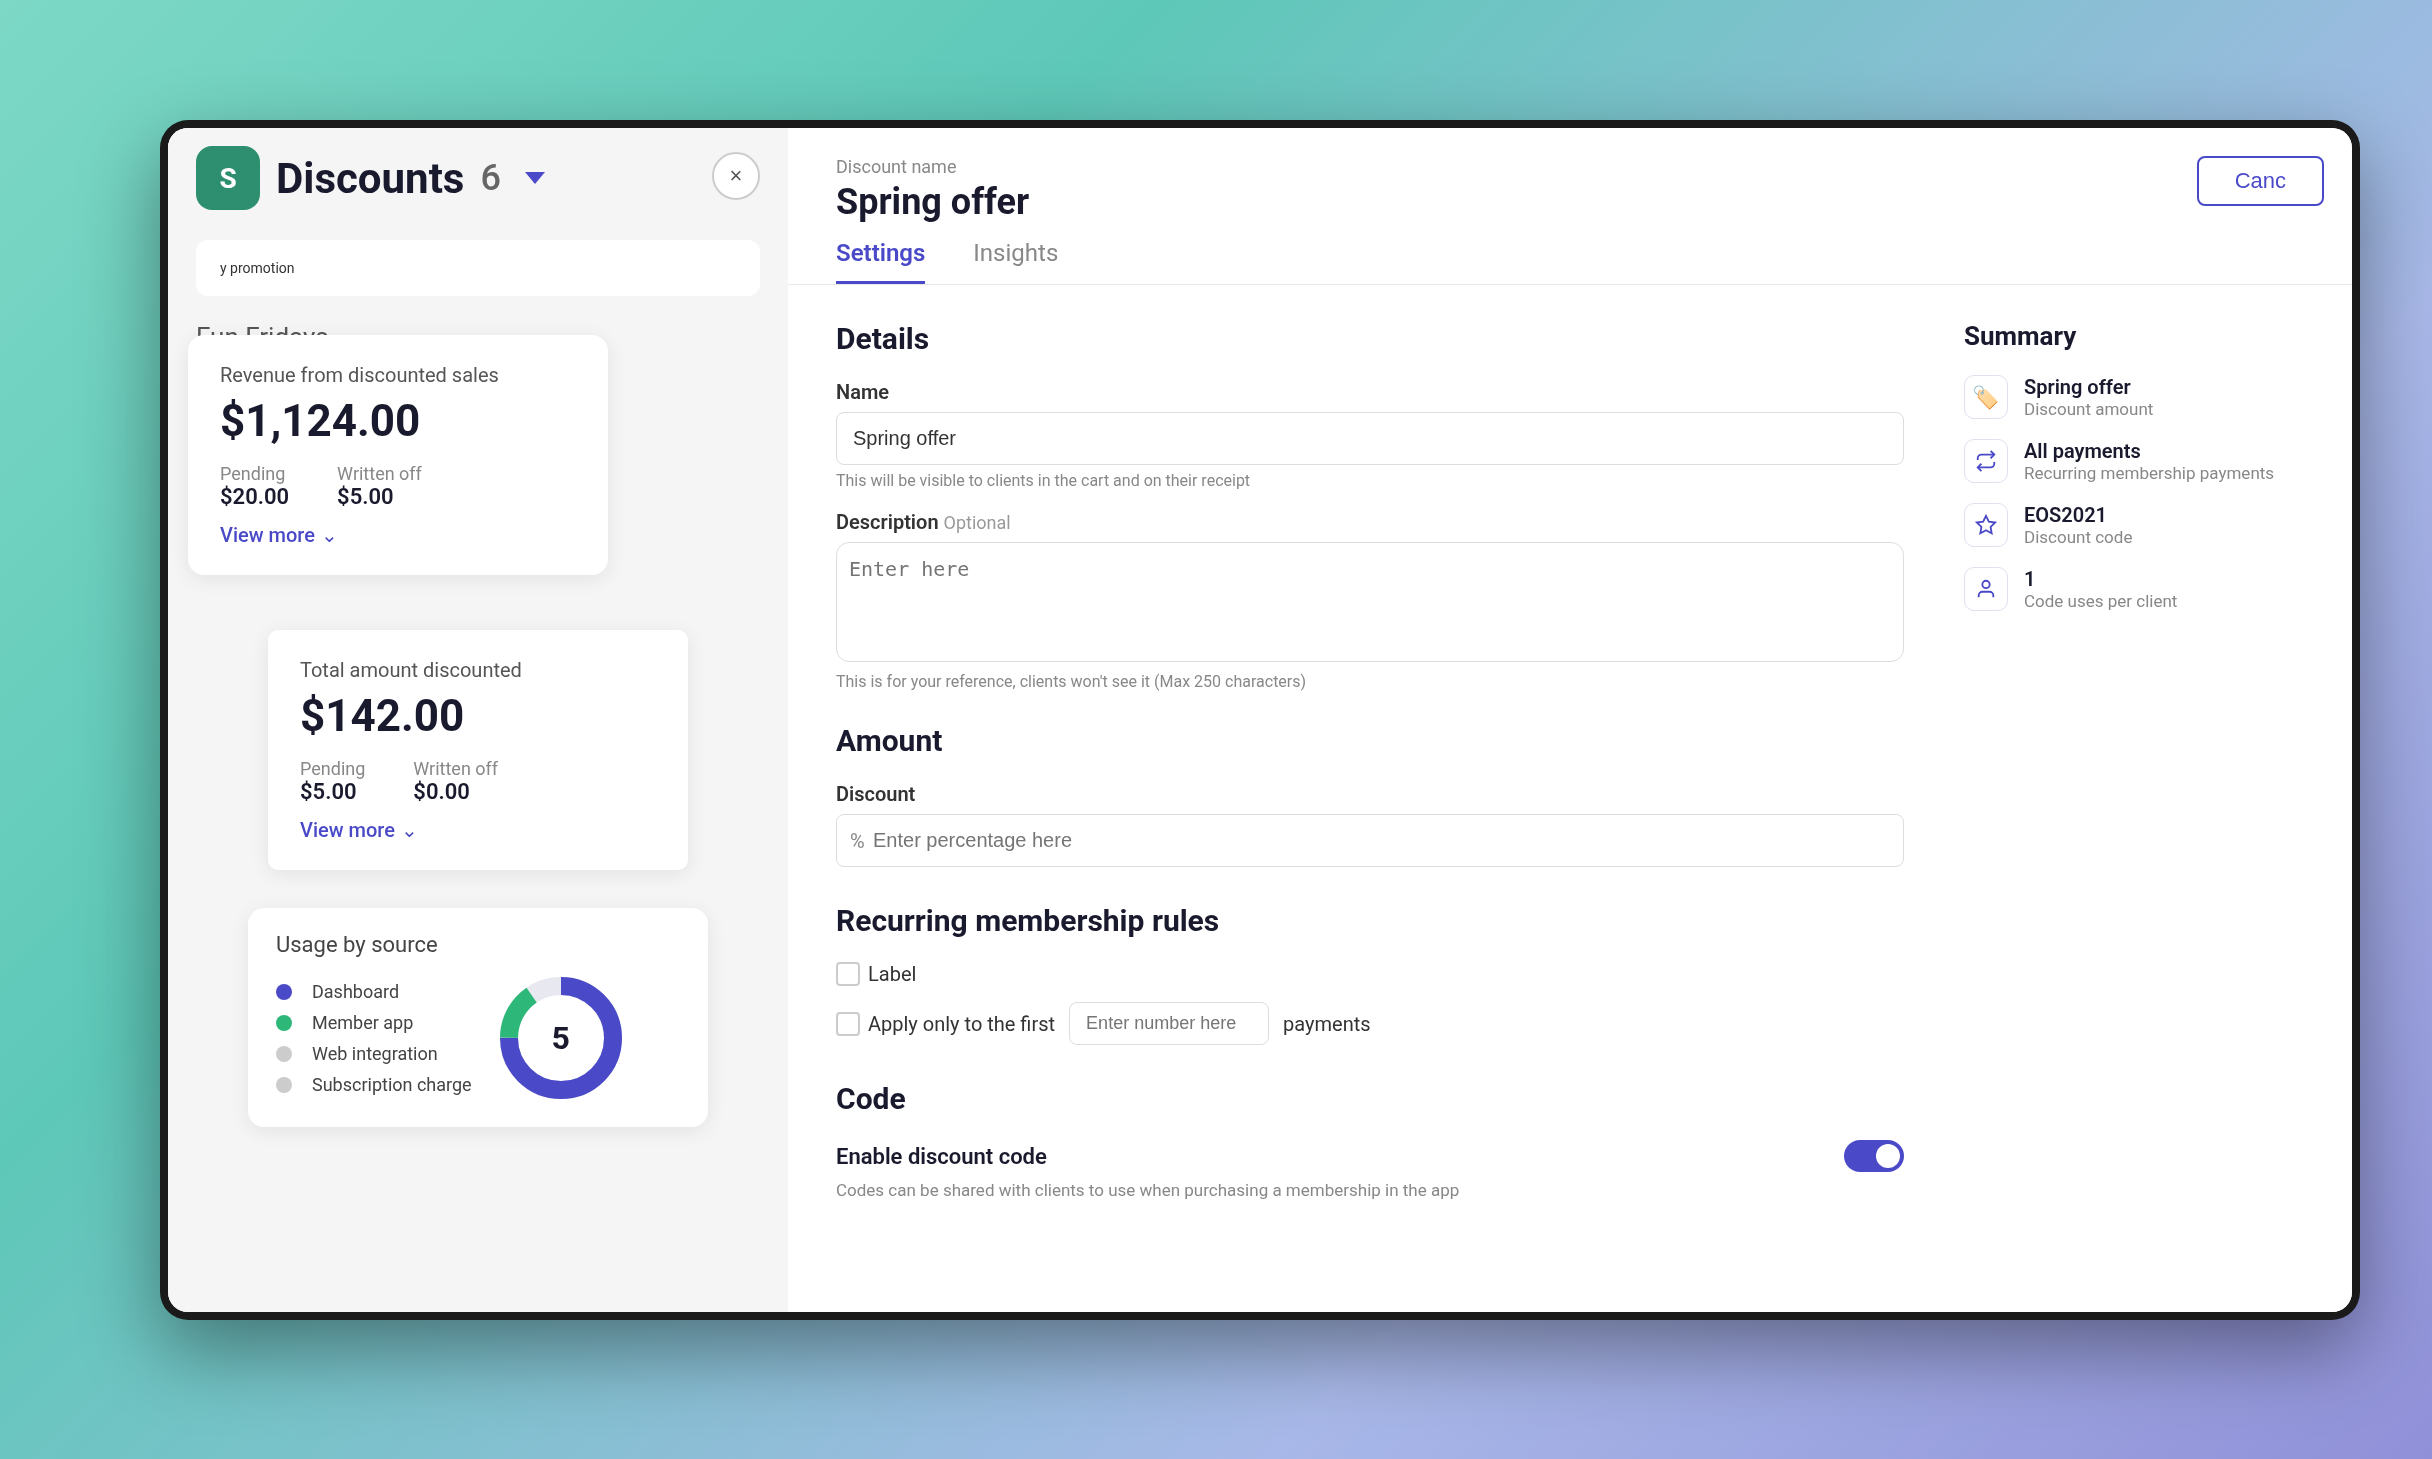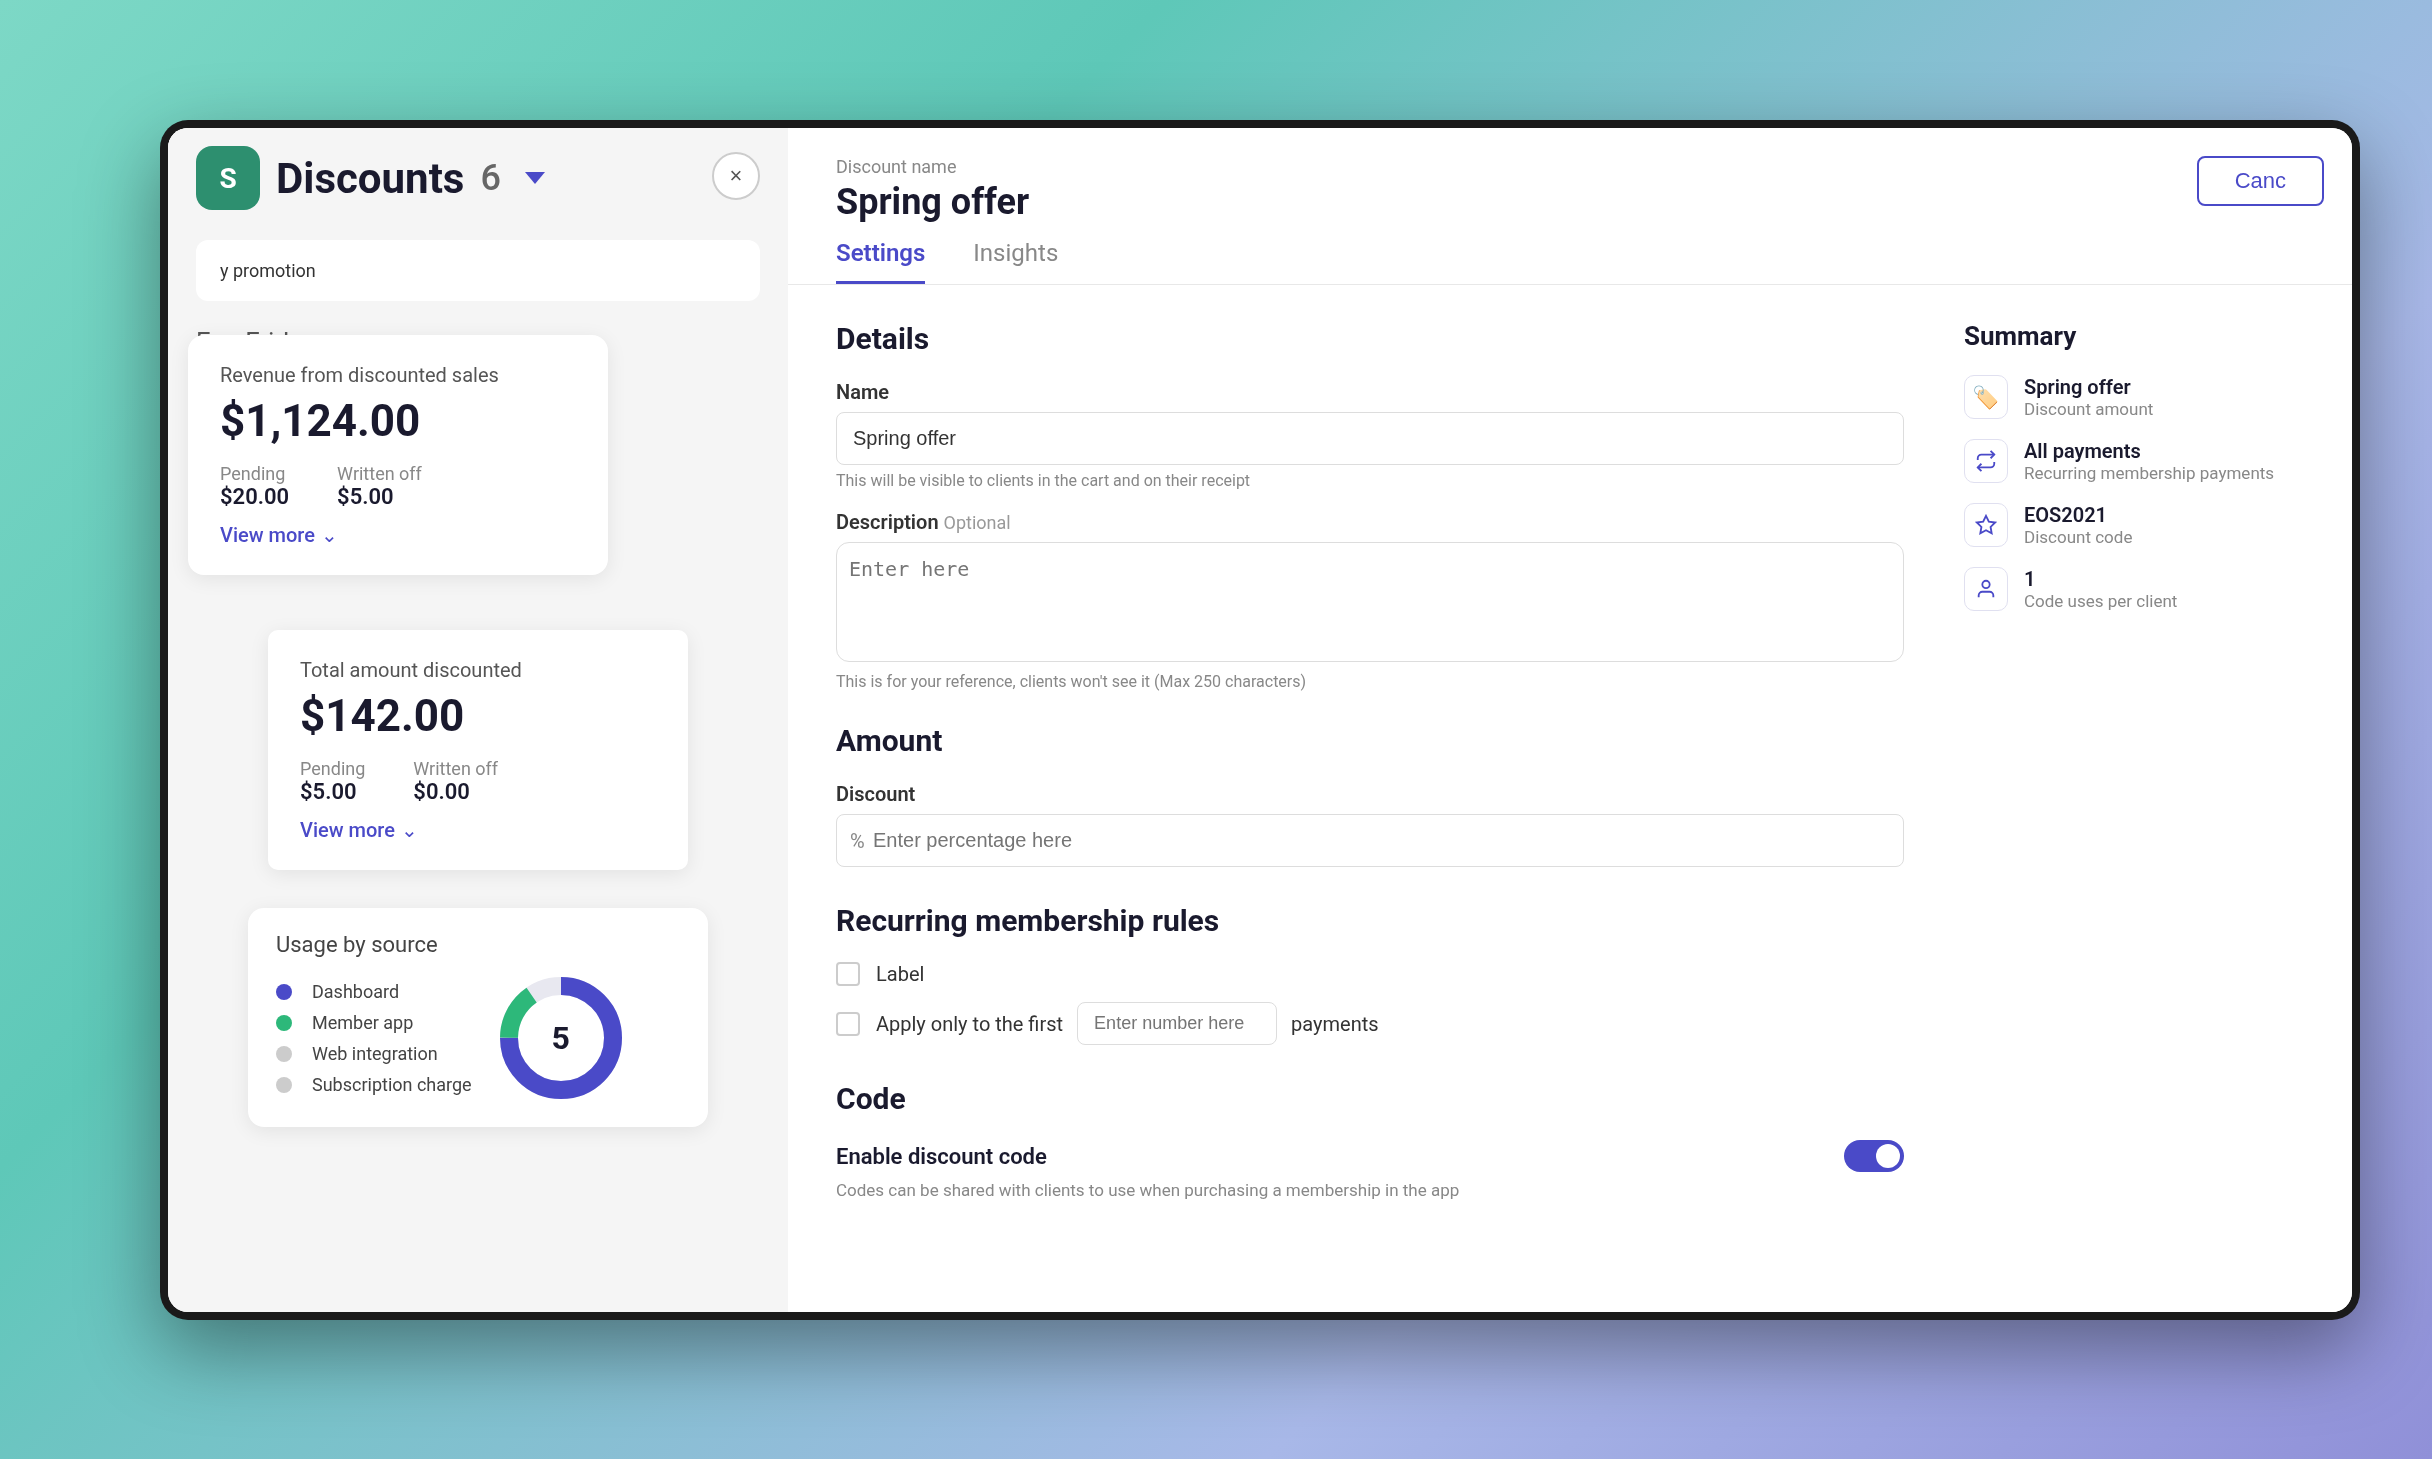--- a/index.html
+++ b/index.html
@@ -82,21 +82,21 @@
       font-size: 22px;
       color: #555;
     }
 
     
     .promo-item {
       background: white;
       margin: 12px 28px;
       padding: 20px 24px;
       border-radius: 12px;
-      font-size: 18px;
+      font-size: 14px;
       color: #333;
       display: flex;
       gap: 12px;
     }
 
     
     .revenue-card {
       background: white;
       border-radius: 16px;
       padding: 28px 32px;
@@ -331,21 +331,21 @@
       padding-left: 36px;
     }
 
     
     .recurring-section {
       margin-top: 36px;
     }
     .checkbox-row {
       display: flex;
       align-items: center;
-      gap: 16px;
+      gap: 8px;
       margin-bottom: 16px;
     }
     .checkbox {
       width: 24px;
       height: 24px;
       border: 2px solid #ccc;
       border-radius: 4px;
       background: white;
     }
     .checkbox-label {

